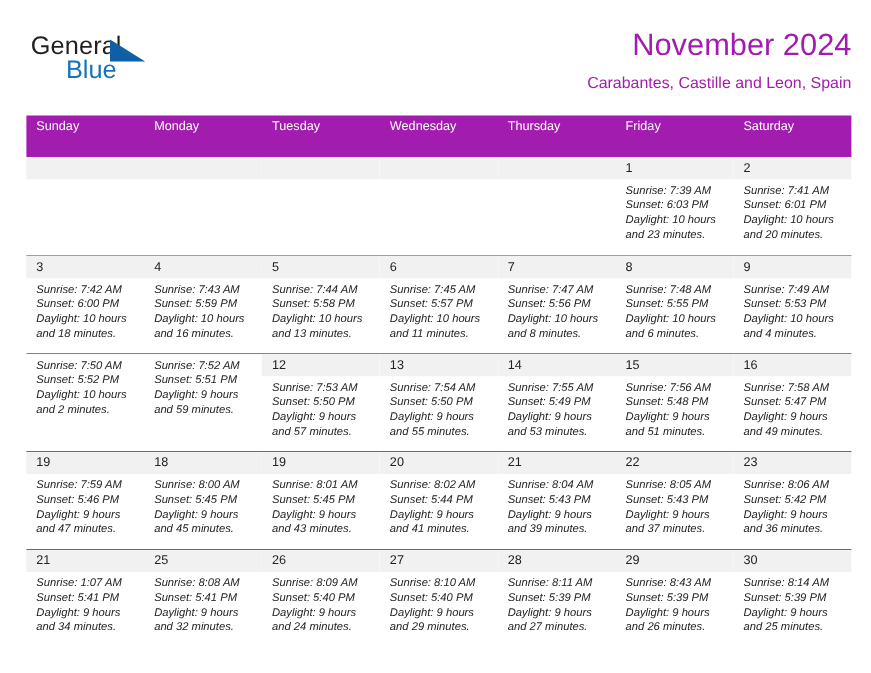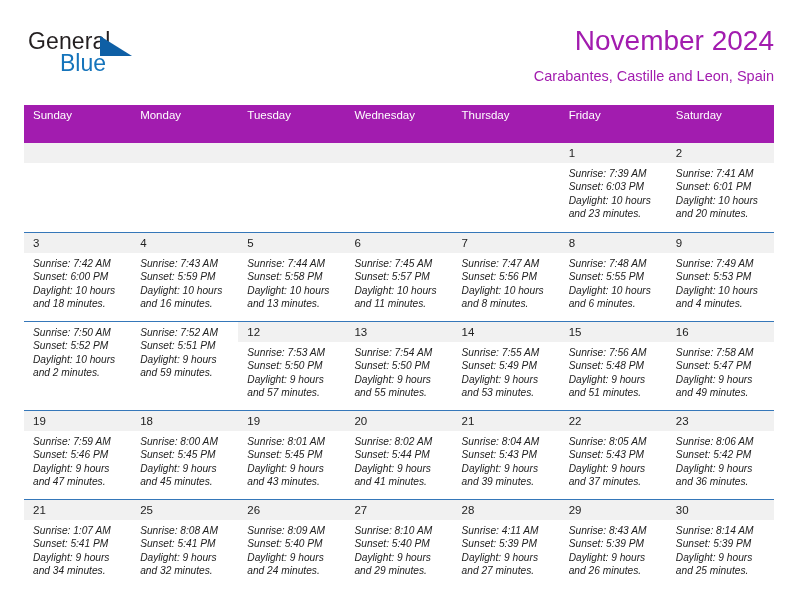--- a/index.html
+++ b/index.html
@@ -536,21 +536,21 @@
           <div>Sunset: 5:40 PM</div>
           <div>Daylight: 9 hours</div>
           <div>and 29 minutes.</div>
         </div>
       </div>
       <div class="day-cell">
         <div class="day-number-band">
             <span class="day-number">28</span>
           </div>
         <div class="day-info">
-          <div>Sunrise: 4:11 AM</div>
+          <div>Sunrise: 8:11 AM</div>
           <div>Sunset: 5:39 PM</div>
           <div>Daylight: 9 hours</div>
           <div>and 27 minutes.</div>
         </div>
       </div>
       <div class="day-cell">
         <div class="day-number-band">
             <span class="day-number">29</span>
           </div>
         <div class="day-info">

